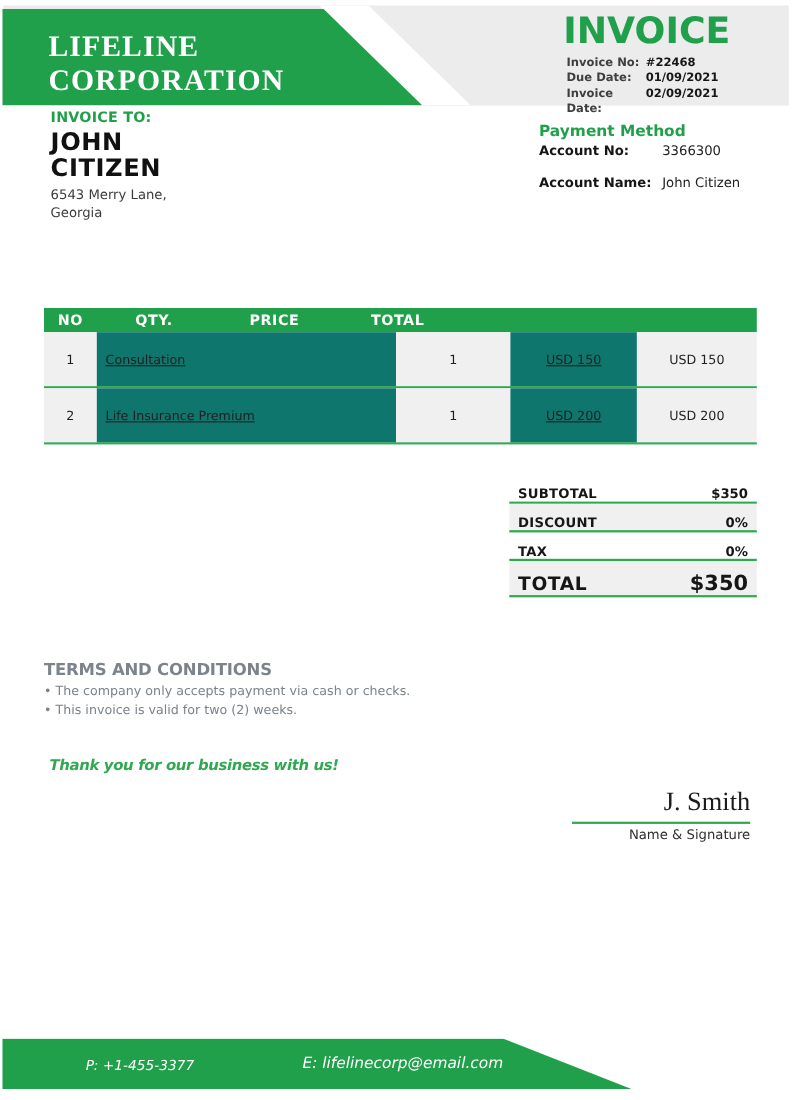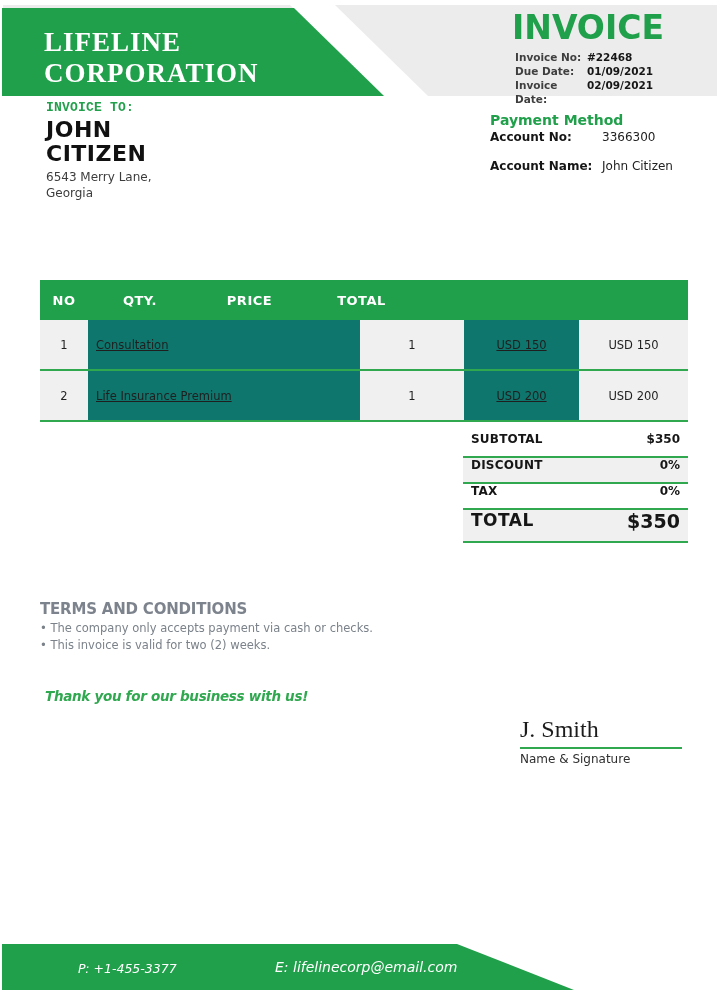--- a/index.html
+++ b/index.html
@@ -45,59 +45,59 @@
   }
   .invoice-meta {
     position: absolute; left: 515px; top: 50px; font-size: 10.5px; line-height: 14px;
   }
   .invoice-meta .meta-row { display: flex; }
   .invoice-meta .meta-label { width: 72px; font-weight: bold; color: #3f3f3f; }
   .invoice-meta .meta-value { font-weight: bold; color: #161616; }
 
   
   .bill-to { position: absolute; left: 46px; top: 100px; }
-  .bill-to .section-heading { color: #21a04b; font-weight: bold; font-size: 13px; letter-spacing: 0.2px; font-family: Liberation Mono, monospace; }
+  .bill-to .section-heading { color: #21a04b; font-weight: bold; font-size: 13px; letter-spacing: 0.2px; }
   .bill-to .client-name {
     margin-top: 3px; width: 135px;
     font-size: 22px; font-weight: bold; color: #111111; line-height: 24px; letter-spacing: 0.5px;
   }
   .bill-to .client-address { margin-top: 3px; font-size: 12px; color: #3c3c3c; line-height: 16px; }
 
   
   .payment { position: absolute; left: 490px; top: 112px; font-size: 12px; }
   .payment .section-heading { color: #21a04b; font-weight: bold; font-size: 14px; }
   .payment .pay-row { display: flex; margin-top: 2px; }
   .payment .pay-row + .pay-row { margin-top: 15px; }
   .payment .pay-label { width: 112px; font-weight: bold; color: #161616; }
   .payment .pay-value { color: #222222; }
 
   
   .items-table { position: absolute; left: 40px; top: 280px; width: 648px; }
   .t-header {
-    display: flex; align-items: center; height: 40px;
+    display: flex; align-items: center; height: 22px;
     background: #21a04b; color: #ffffff; font-weight: bold; font-size: 13px; letter-spacing: 0.5px;
   }
   .t-row {
     display: flex; align-items: stretch; height: 51px;
     border-bottom: 2px solid #2fa84f;
     font-size: 11.5px; color: #1f1f1f;
   }
   .cell { display: flex; align-items: center; }
   .c-no    { width: 48px;  justify-content: center; }
   .c-desc  { width: 272px; padding-left: 8px; }
   .c-qty   { width: 104px; justify-content: center; }
   .c-price { width: 115px; justify-content: center; }
   .c-total { width: 109px; justify-content: center; }
   .t-row .c-no, .t-row .c-qty, .t-row .c-total { background: #f0f0f0; }
   .t-row .c-desc, .t-row .c-price { background: #0f766e; text-decoration: underline; }
 
   
   .summary { position: absolute; left: 463px; top: 432px; width: 225px; }
   .s-row {
-    display: flex; align-items: flex-start; justify-content: space-between;
+    display: flex; align-items: flex-end; justify-content: space-between;
     height: 26px; padding: 0 8px 0 8px;
     border-bottom: 2px solid #2fa84f;
     font-size: 12px; color: #161616;
   }
   .s-row:nth-child(2), .s-row.s-total { background: #f0f0f0; }
   .s-label { font-weight: bold; letter-spacing: 0.2px; }
   .s-value { font-weight: bold; }
   .s-total { height: 33px; }
   .s-total .s-label { font-size: 17px; letter-spacing: 0.5px; }
   .s-total .s-value { font-size: 19px; }
@@ -108,21 +108,21 @@
   .terms .term-item { margin-top: 3px; font-size: 11.5px; color: #7b828a; }
   .terms .term-item::before { content: "• "; }
 
   
   .thank-you {
     position: absolute; left: 45px; top: 688px;
     color: #2fa84f; font-style: italic; font-weight: 600; font-size: 13.5px; letter-spacing: -0.3px;
   }
 
   
-  .signature { position: absolute; left: 520px; top: 716px; width: 162px; text-align: left; }
+  .signature { position: absolute; left: 520px; top: 716px; width: 162px; text-align: right; }
   .signature .sig-name {
     font-family: "Liberation Serif", "DejaVu Serif", serif;
     font-size: 24px; color: #1c1c1c;
     padding-bottom: 4px; border-bottom: 2px solid #2fa84f;
   }
   .signature .sig-caption { margin-top: 3px; font-size: 12px; color: #2e2e2e; }
 
   
   .footer-band {
     position: absolute; left: 2px; top: 944px; width: 578px; height: 46px;

